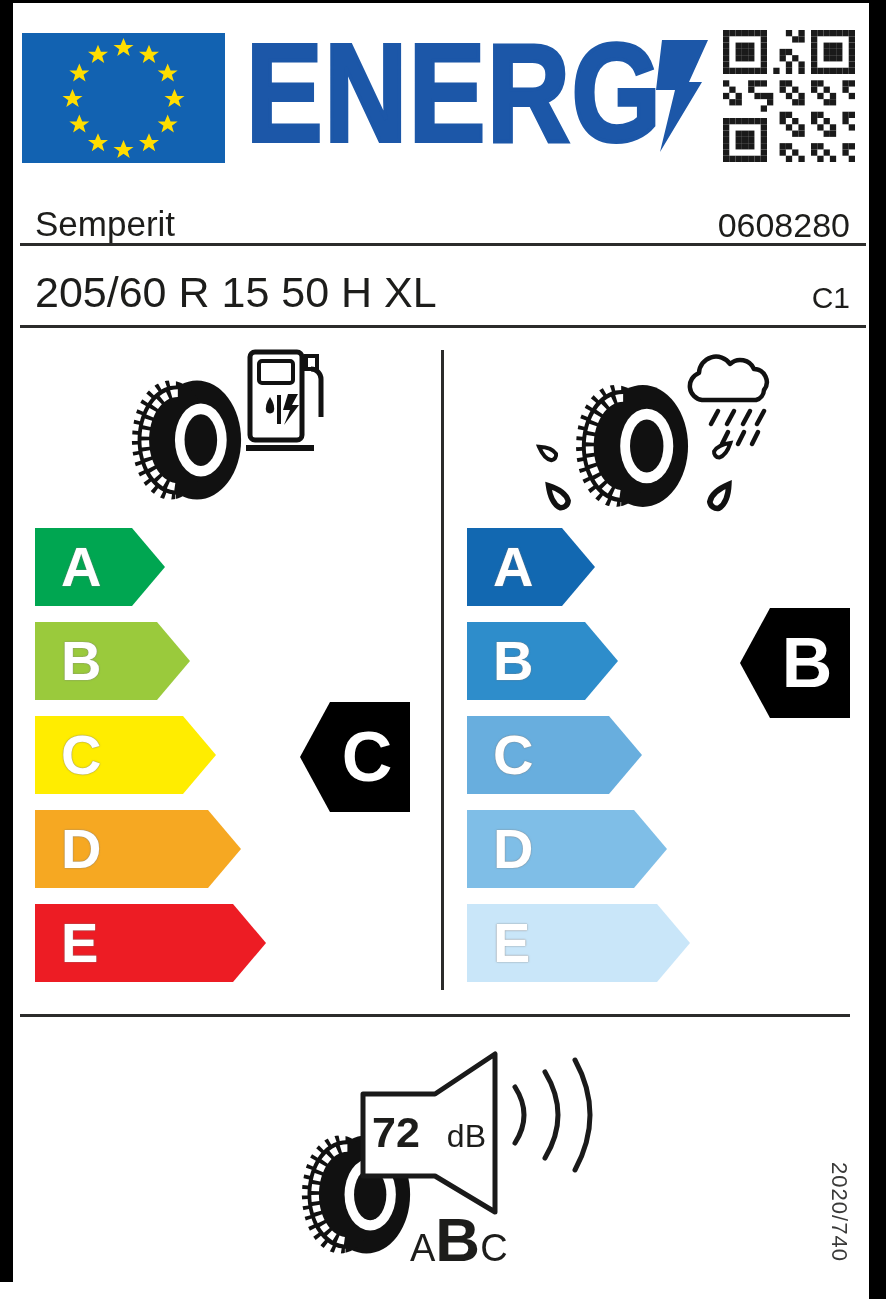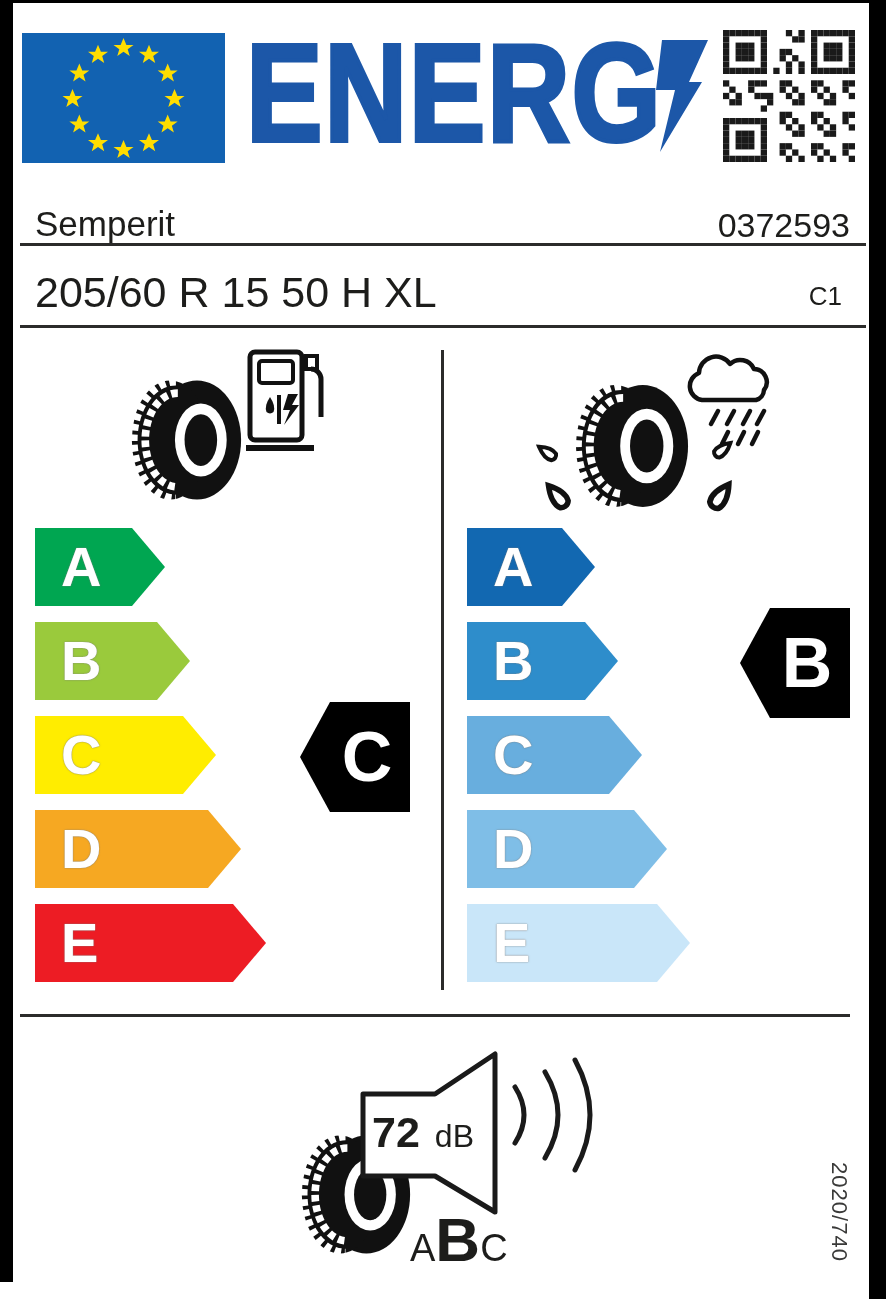--- a/index.html
+++ b/index.html
@@ -17,42 +17,42 @@
 
   
   .flag{left:22px;top:33px;}
   .energ{left:246px;top:40px;font-size:140px;font-weight:700;line-height:106px;color:#1c57a8;-webkit-text-stroke:4px #1c57a8;letter-spacing:2px;transform:scaleX(.82);transform-origin:0 0;white-space:nowrap;}
   .bolt{left:650px;top:40px;}
   .qr{left:723px;top:30px;}
 
   .brand{left:35px;top:204px;font-size:35px;font-weight:400;}
   .label-id{right:36px;top:206px;font-size:34px;}
   .tire-size{left:35px;top:268px;font-size:43px;}
-  .veh-class{right:44px;top:281px;font-size:26px;}
+  .veh-class{right:36px;top:281px;font-size:30px;}
 
   
   .cls{position:absolute;height:78px;line-height:78px;clip-path:polygon(0 0,calc(100% - 33px) 0,100% 50%,calc(100% - 33px) 100%,0 100%);
        color:#fff;font-size:56px;font-weight:700;padding-left:26px;box-sizing:border-box;
        text-shadow:0 0 1px #8a8a8a,0 0 2px rgba(120,120,120,.6);filter:drop-shadow(0 0 .7px #666);}
   .fuel-col .cls{left:35px;}
   .wet-col  .cls{left:467px;}
   .r1{top:528px}.r2{top:622px}.r3{top:716px}.r4{top:810px}.r5{top:904px}
   .fw1{width:130px}.fw2{width:155px}.fw3{width:181px}.fw4{width:206px}.fw5{width:231px}
   .ww1{width:128px}.ww2{width:151px}.ww3{width:175px}.ww4{width:200px}.ww5{width:223px}
 
   .rating{position:absolute;width:110px;height:110px;line-height:110px;background:#000;color:#fff;
           font-size:70px;font-weight:700;text-align:center;padding-left:24px;box-sizing:border-box;
           clip-path:polygon(0 50%,30px 0,100% 0,100% 100%,30px 100%);}
   .rating-fuel{left:300px;top:702px;}
   .rating-wet{left:740px;top:608px;}
 
   
   .noise-db{left:372px;top:1108px;z-index:3;white-space:nowrap;}
   .noise-db .v{font-size:43px;font-weight:700;}
-  .noise-db .u{font-size:32px;margin-left:15px;}
+  .noise-db .u{font-size:32px;margin-left:27px;}
   .noise-abc{left:410px;top:1204px;z-index:3;white-space:nowrap;}
   .noise-abc .sa,.noise-abc .sc{font-size:38px;}
   .noise-abc .sb{font-size:62px;font-weight:700;}
 
   .regulation{left:790px;top:1200px;width:100px;height:24px;font-size:22px;color:#3a3a39;text-align:center;transform:rotate(90deg);letter-spacing:1px;}
 
   svg{display:block;}
 </style>
 </head>
 <body>
@@ -296,21 +296,21 @@
         <rect x="6" y="20" width="1" height="1"></rect>
         <rect x="10" y="20" width="1" height="1"></rect>
         <rect x="12" y="20" width="1" height="1"></rect>
         <rect x="15" y="20" width="1" height="1"></rect>
         <rect x="17" y="20" width="1" height="1"></rect>
         <rect x="20" y="20" width="1" height="1"></rect>
       </g>
   </svg>
 
   <div class="abs brand">Semperit</div>
-  <div class="abs label-id">0372593</div>
+  <div class="abs label-id">0608280</div>
   <div class="rule" style="left:20px;top:243px;width:846px;"></div>
 
   <div class="abs tire-size">205/60 R 15 50 H XL</div>
   <div class="abs veh-class">C1</div>
   <div class="rule" style="left:20px;top:325px;width:846px;"></div>
 
   <div class="rule-v" style="left:441px;top:350px;height:640px;"></div>
 
   <svg class="abs" style="left:128px;top:366px;" width="115" height="148" viewBox="0 0 120 130">
     <ellipse cx="72" cy="65" rx="46" ry="62" fill="#111"></ellipse>

